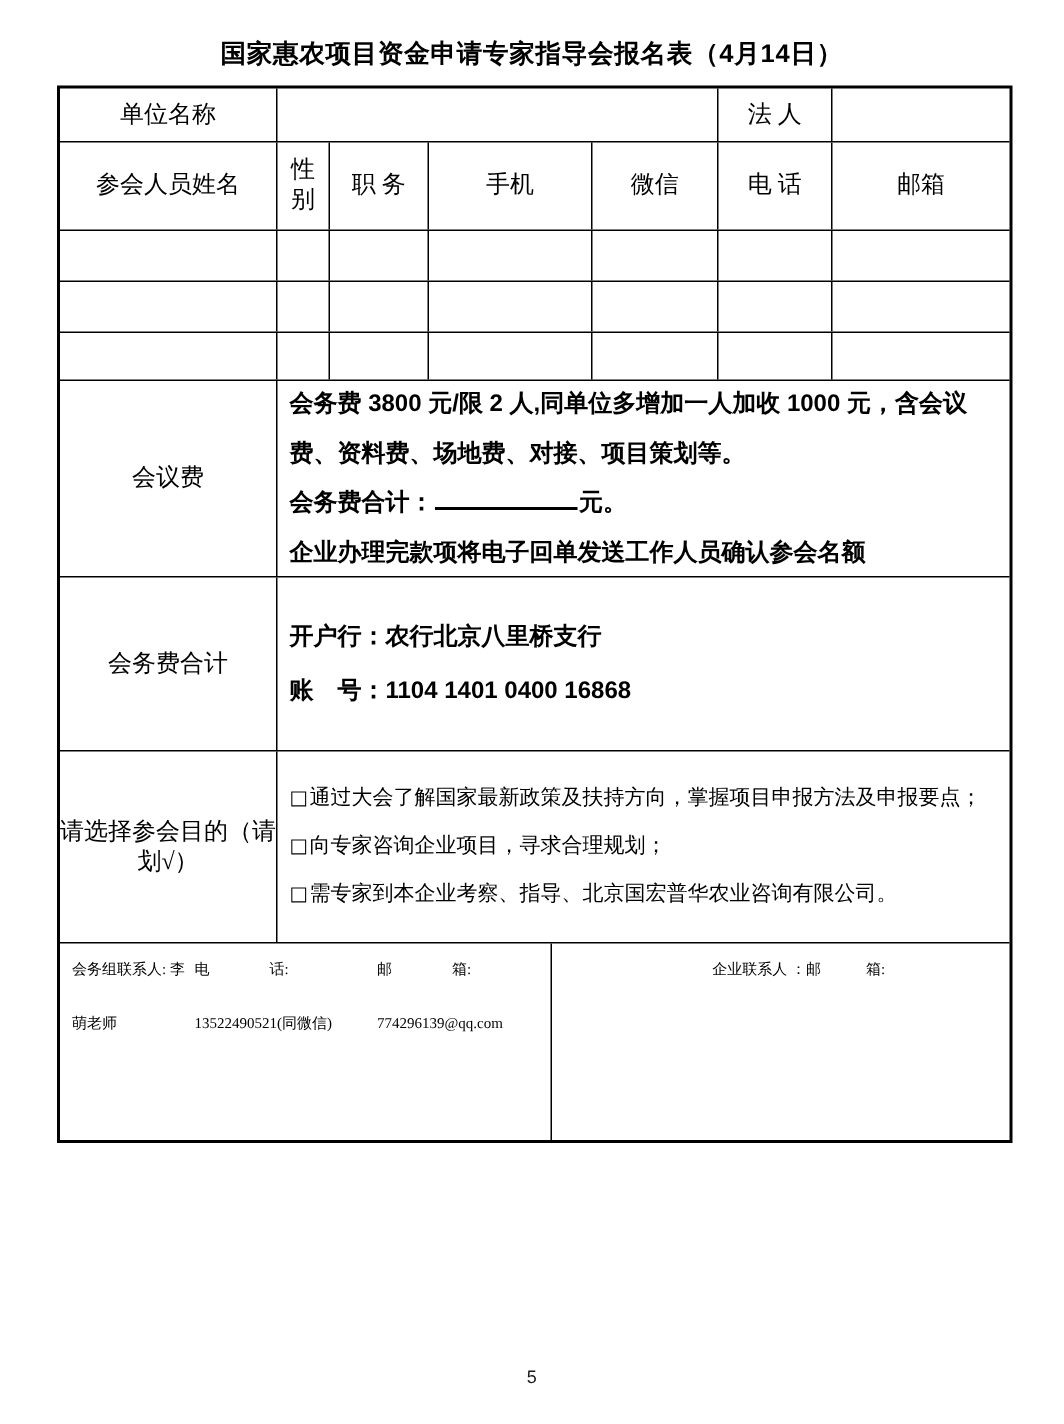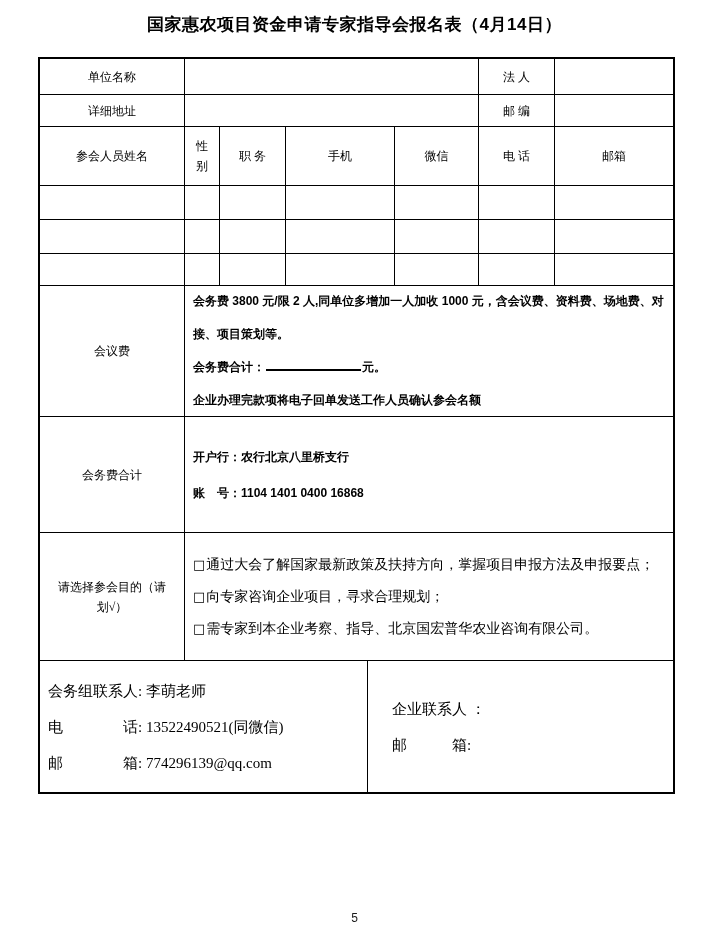--- a/index.html
+++ b/index.html
@@ -2,49 +2,49 @@
 <html><head>
 <meta charset="utf-8">
 <style>
   html,body { margin:0; padding:0; }
   body {
     width:709px; height:949px; background:#ffffff; color:#000;
     font-family:"Liberation Serif","DejaVu Serif",serif;
     position:relative; overflow:hidden;
   }
   .title {
-    position:absolute; top:13px; left:0; width:100%;
+    position:absolute; top:24px; left:0; width:100%;
     text-align:center; font-size:17px; font-weight:700;
     font-family:"Liberation Sans","DejaVu Sans",sans-serif;
     letter-spacing:0.5px;
   }
   .formtable {
     position:absolute; left:38px; top:57px; width:637px;
     border:2px solid #000; box-sizing:border-box; background:#fff;
   }
   .row { display:flex; box-sizing:border-box; border-top:1.5px solid #000; }
   .row.first { border-top:none; }
   .cell {
     box-sizing:border-box; border-left:1.5px solid #000;
     display:flex; align-items:center; justify-content:center;
-    font-size:12px; overflow:hidden;
+    font-size:16px; overflow:hidden;
   }
   .cell.cfirst { border-left:none; }
   .label { text-align:center; white-space:pre-line; line-height:20px; }
   .content {
     flex-direction:column; align-items:stretch; justify-content:center;
     text-align:left; padding:0 8px;
   }
   .bold-sans { font-family:"Liberation Sans","DejaVu Sans",sans-serif; font-weight:700; }
   .fee-content { line-height:33px; }
   .remit-content { line-height:36px; }
   .purpose-content { line-height:32px; font-size:14px; }
   .contact-cell {
-    flex-direction:column; align-items:stretch; justify-content:center;
-    text-align:left; line-height:36px; font-size:15px;
+    flex-direction:row; align-items:stretch; justify-content:center;
+    text-align:left; line-height:36px; font-size:10px;
   }
   .contact-left { padding-left:8px; }
   .contact-right { padding-left:24px; }
   .blank-line {
     display:inline-block; width:95px; height:13px;
     border-bottom:2px solid #000; margin:0 1px;
   }
   .cb {
     font-family:"DejaVu Sans",sans-serif; font-size:13px;
     margin-right:1px;
@@ -62,26 +62,20 @@
 
 <div class="formtable">
 
   <div class="row first" style="height:35px">
     <div class="cell cfirst label" style="flex:0 0 144px">单位名称</div>
     <div class="cell" style="flex:0 0 294px"></div>
     <div class="cell label" style="flex:0 0 76px">法 人</div>
     <div class="cell" style="flex:1 1 auto"></div>
   </div>
 
-  <div class="row" style="height:32px">
-    <div class="cell cfirst label" style="flex:0 0 144px">详细地址</div>
-    <div class="cell" style="flex:0 0 294px"></div>
-    <div class="cell label" style="flex:0 0 76px">邮 编</div>
-    <div class="cell" style="flex:1 1 auto"></div>
-  </div>
 
   <div class="row" style="height:59px">
     <div class="cell cfirst label" style="flex:0 0 144px">参会人员姓名</div>
     <div class="cell label" style="flex:0 0 35px">性
 别</div>
     <div class="cell label" style="flex:0 0 66px">职 务</div>
     <div class="cell label" style="flex:0 0 109px">手机</div>
     <div class="cell label" style="flex:0 0 84px">微信</div>
     <div class="cell label" style="flex:0 0 76px">电 话</div>
     <div class="cell label" style="flex:1 1 auto">邮箱</div>

